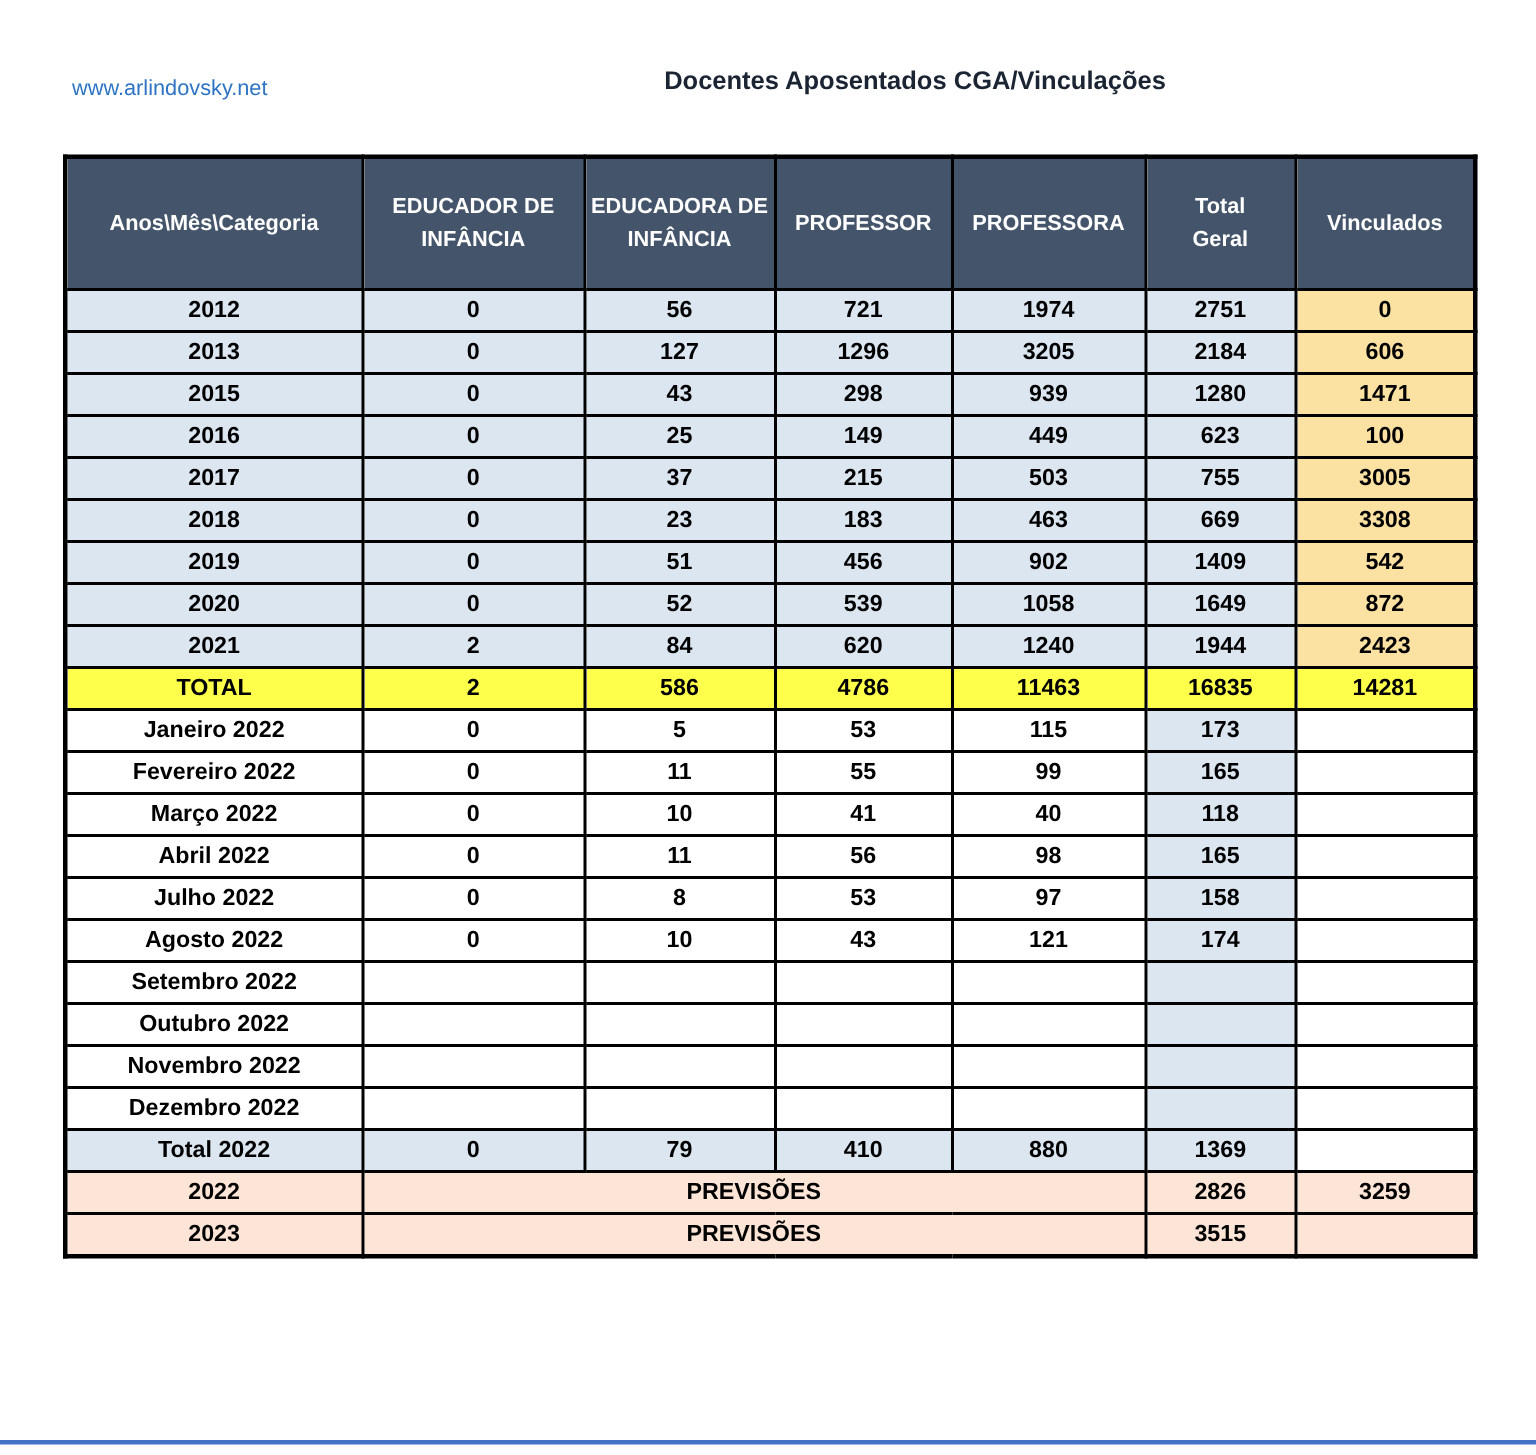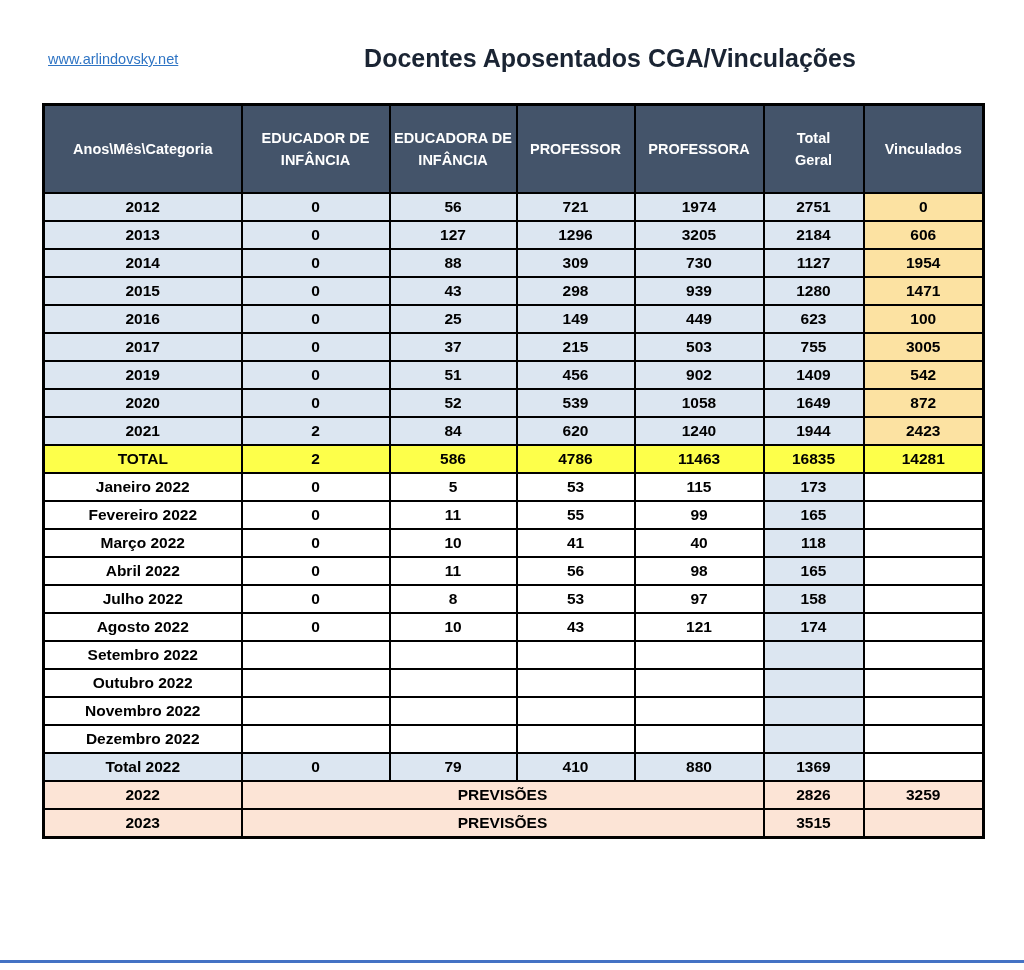--- a/index.html
+++ b/index.html
@@ -15,31 +15,30 @@
     background: #ffffff;
     overflow: hidden;
   }
   .site-link {
     position: absolute;
     left: 48px;
     top: 51px;
     font-size: 14.5px;
     font-weight: 400;
     color: var(--link);
-    text-decoration: underline;
     cursor: pointer;
   }
   .page-title {
     position: absolute;
     left: 610px;
     top: 44px;
     transform: translateX(-50%);
     margin: 0;
     white-space: nowrap;
-    font-size: 25px;
+    font-size: 17px;
     font-weight: 700;
     color: var(--title);
   }
   table.docentes {
     position: absolute;
     left: 42px;
     top: 103px;
     width: 940px;
     border-collapse: collapse;
     table-layout: fixed;
@@ -130,29 +129,20 @@
         <tr class="year">
           <td class="label-cell">2013</td>
           <td class="data-cell">0</td>
           <td class="data-cell">127</td>
           <td class="data-cell">1296</td>
           <td class="data-cell">3205</td>
           <td class="col-total">2184</td>
           <td class="col-vinc">606</td>
         </tr>
         <tr class="year">
-          <td class="label-cell">2014</td>
-          <td class="data-cell">0</td>
-          <td class="data-cell">88</td>
-          <td class="data-cell">309</td>
-          <td class="data-cell">730</td>
-          <td class="col-total">1127</td>
-          <td class="col-vinc">1954</td>
-        </tr>
-        <tr class="year">
           <td class="label-cell">2015</td>
           <td class="data-cell">0</td>
           <td class="data-cell">43</td>
           <td class="data-cell">298</td>
           <td class="data-cell">939</td>
           <td class="col-total">1280</td>
           <td class="col-vinc">1471</td>
         </tr>
         <tr class="year">
           <td class="label-cell">2016</td>
@@ -164,20 +154,29 @@
           <td class="col-vinc">100</td>
         </tr>
         <tr class="year">
           <td class="label-cell">2017</td>
           <td class="data-cell">0</td>
           <td class="data-cell">37</td>
           <td class="data-cell">215</td>
           <td class="data-cell">503</td>
           <td class="col-total">755</td>
           <td class="col-vinc">3005</td>
+        </tr>
+        <tr class="year">
+          <td class="label-cell">2018</td>
+          <td class="data-cell">0</td>
+          <td class="data-cell">23</td>
+          <td class="data-cell">183</td>
+          <td class="data-cell">463</td>
+          <td class="col-total">669</td>
+          <td class="col-vinc">3308</td>
         </tr>
         <tr class="year">
           <td class="label-cell">2019</td>
           <td class="data-cell">0</td>
           <td class="data-cell">51</td>
           <td class="data-cell">456</td>
           <td class="data-cell">902</td>
           <td class="col-total">1409</td>
           <td class="col-vinc">542</td>
         </tr>

